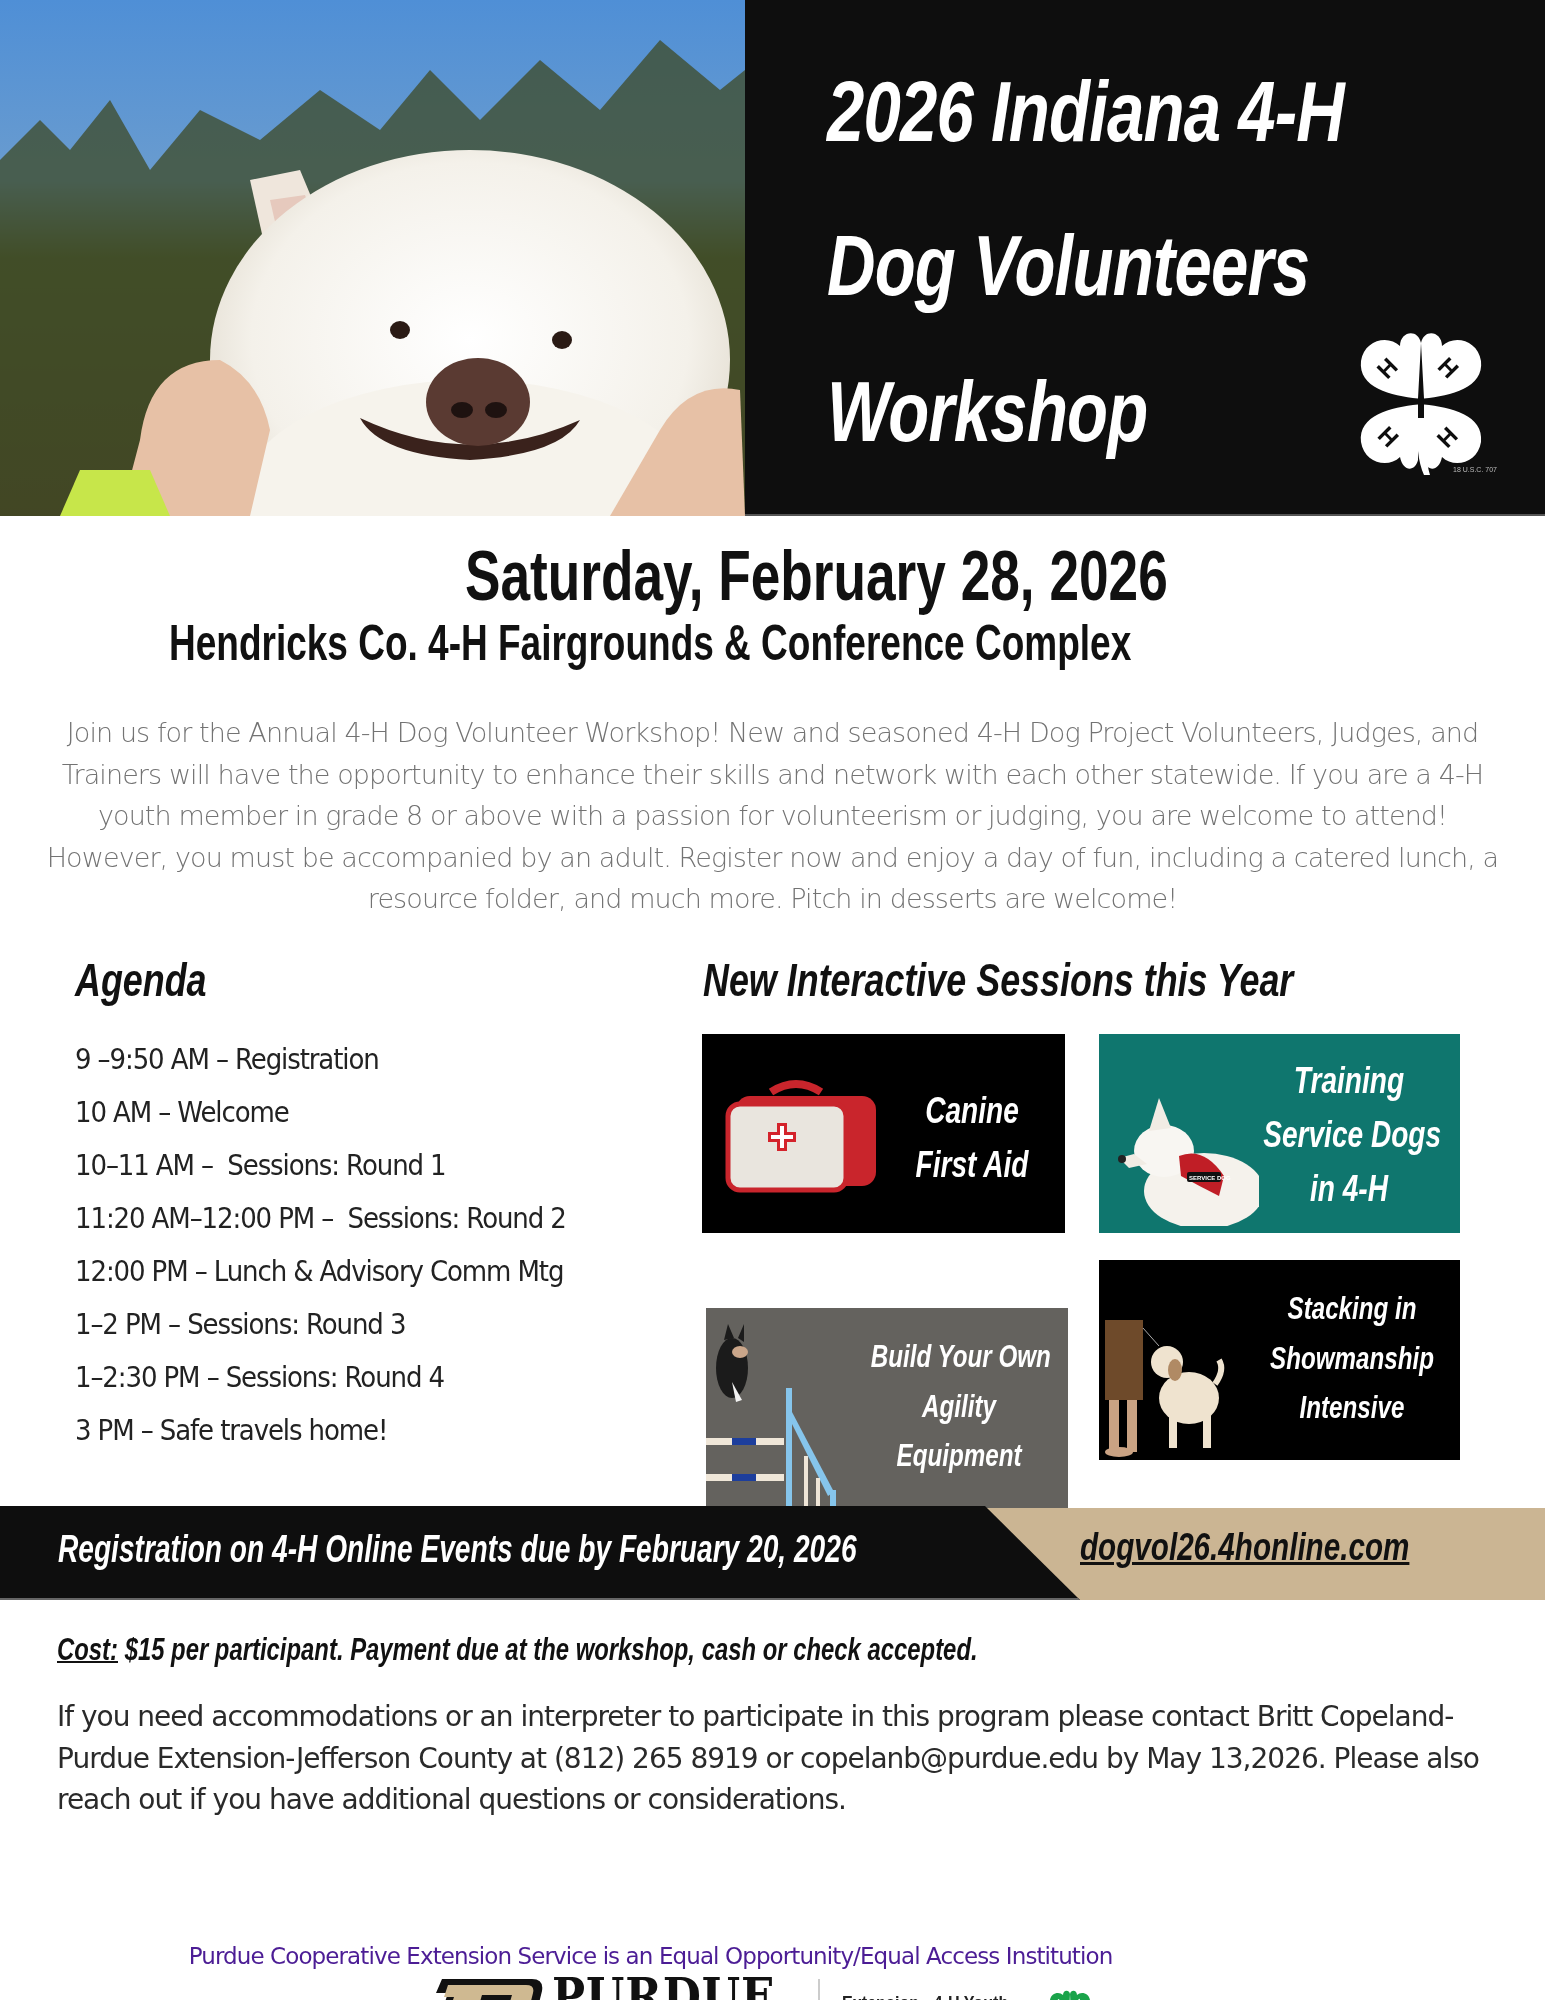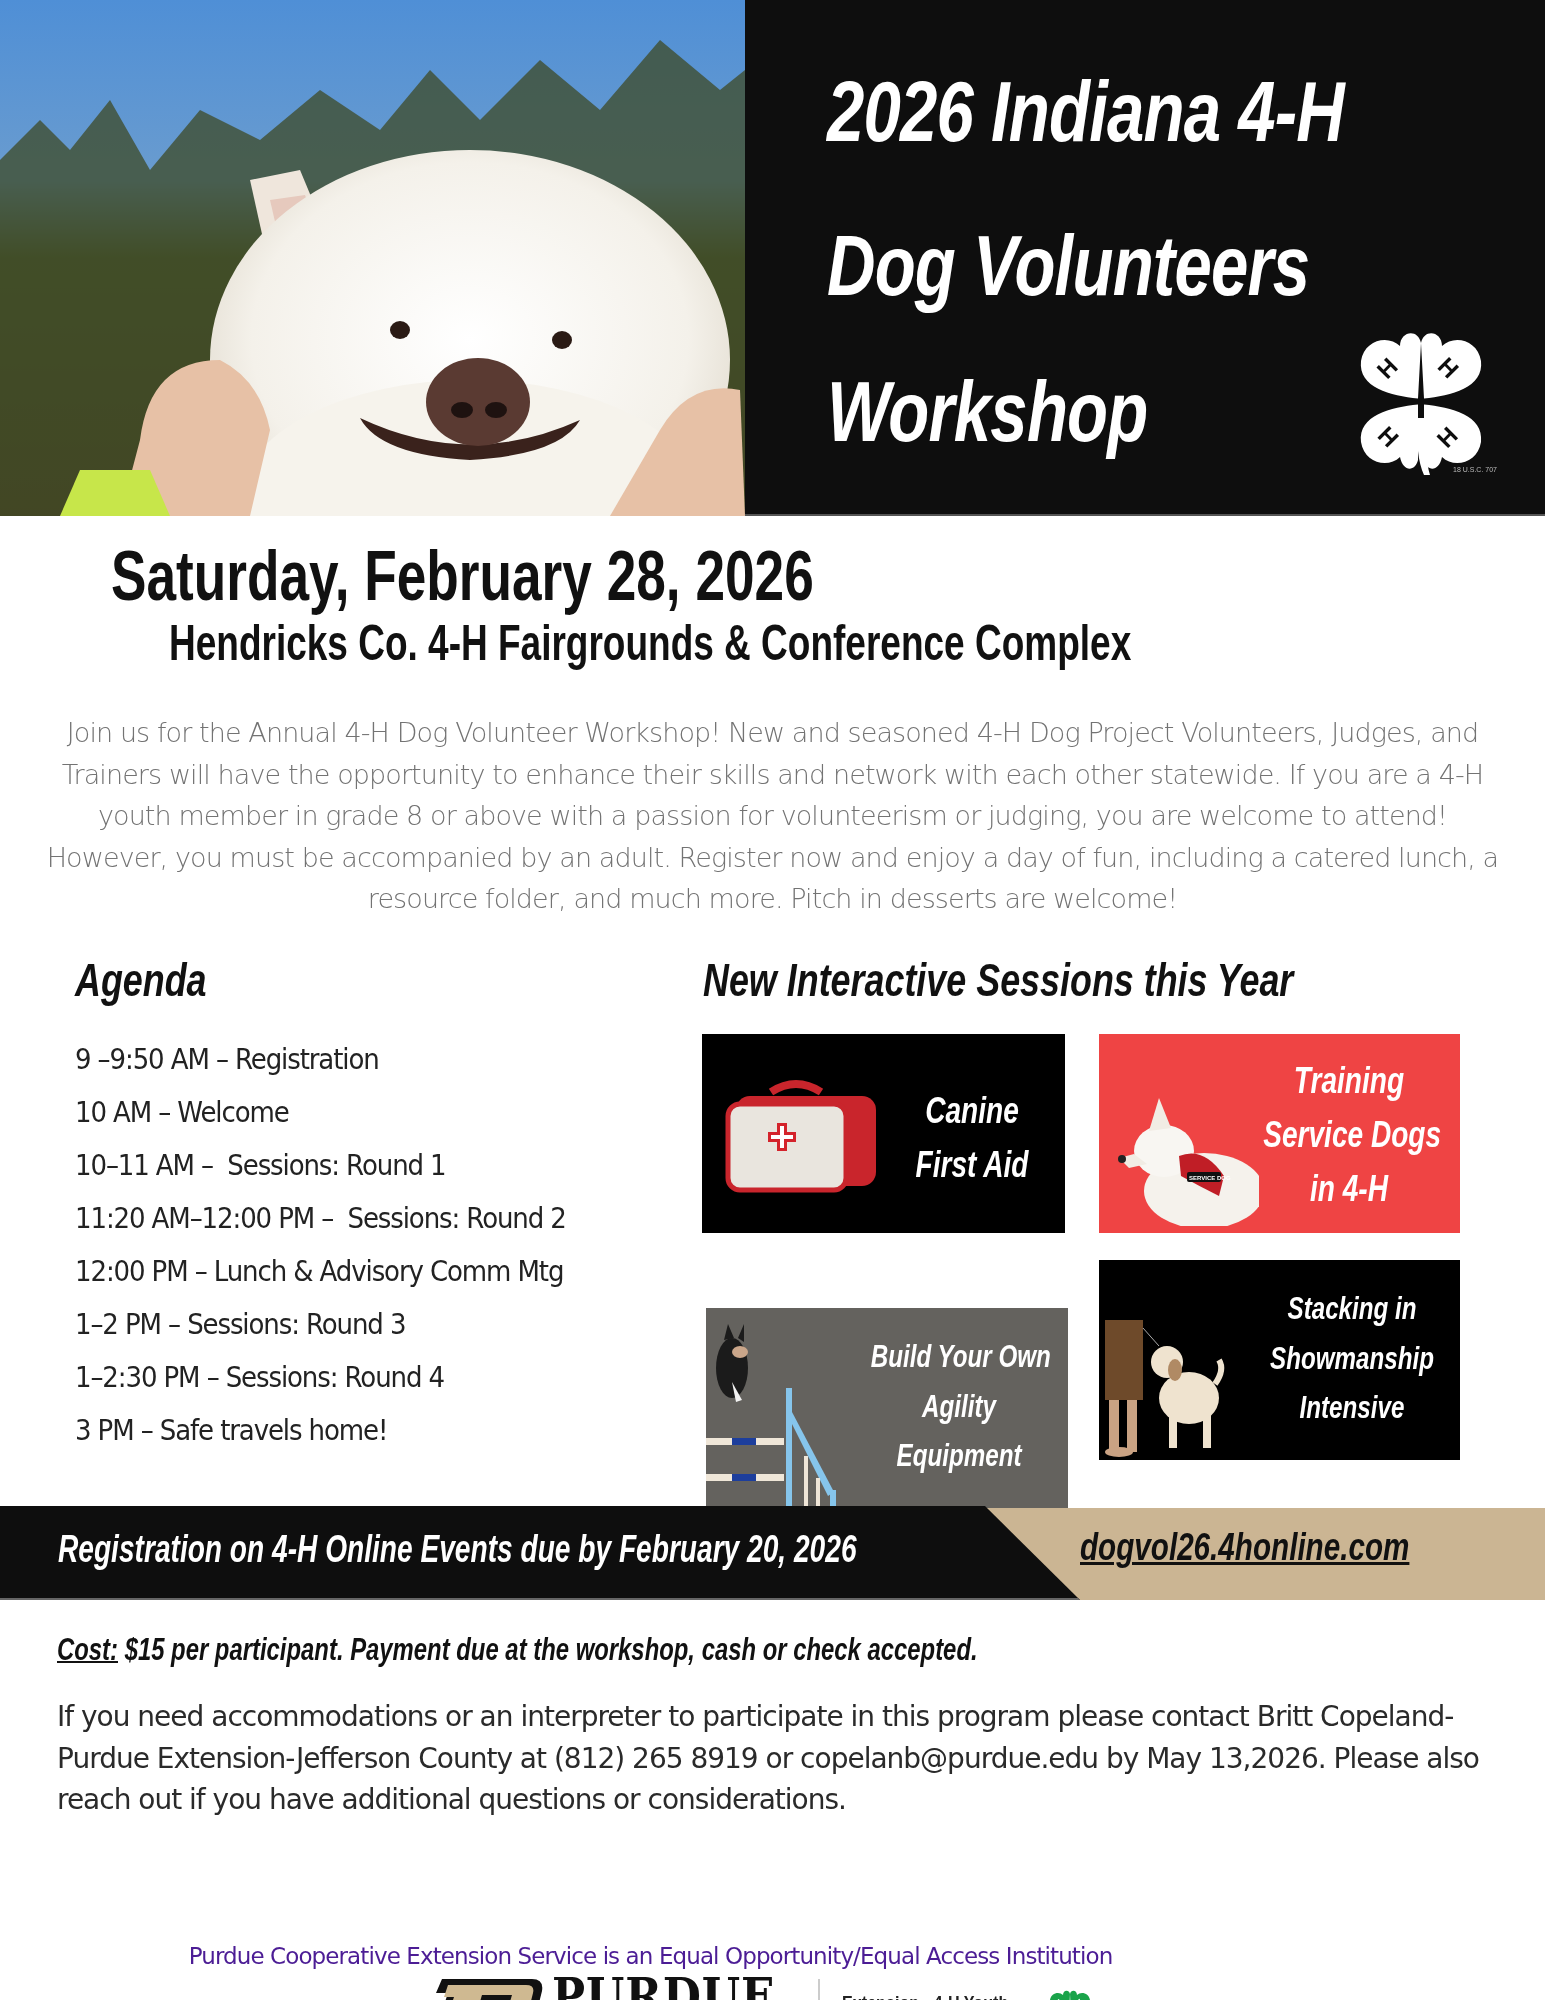--- a/index.html
+++ b/index.html
@@ -14,21 +14,21 @@
   .hero-title { position: absolute; left: 82px; color: #fff; font-family: "Liberation Sans", sans-serif;
     font-weight: 700; font-style: italic; font-size: 86px; letter-spacing: -1px; white-space: nowrap;
     transform: scaleX(0.78); transform-origin: left top; line-height: 1; }
   .hero-title.l1 { top: 68px; }
   .hero-title.l2 { top: 222px; }
   .hero-title.l3 { top: 368px; }
   .clover-big { position: absolute; left: 600px; top: 328px; width: 152px; height: 150px; }
   .usc { position: absolute; left: 708px; top: 466px; color: #bbb; font-size: 7px; font-family: "Liberation Sans", sans-serif; }
 
   
-  .center-wrap { position: absolute; left: 0; width: 1279px; text-align: left; }
+  .center-wrap { position: absolute; left: 0; width: 1279px; text-align: right; }
   .date-line { top: 536px; }
   .venue-line { top: 614px; }
   .headline-text { display: inline-block; font-family: "Liberation Sans", sans-serif; font-weight: 700; white-space: nowrap; transform-origin: center top; }
   .date-line .headline-text { font-size: 70px; transform: scaleX(0.76); }
   .venue-line .headline-text { font-size: 50px; transform: scaleX(0.74); }
 
   .intro { position: absolute; left: 40px; top: 712px; width: 1465px; text-align: center; font-size: 27px;
     line-height: 41.6px; color: #737373; font-family: "DejaVu Sans", sans-serif; font-weight: 300;
     letter-spacing: -0.9px; }
 
@@ -37,21 +37,21 @@
     font-style: italic; font-size: 46px; transform: scaleX(0.78); transform-origin: left top; white-space: nowrap; }
   .agenda-list { position: absolute; left: 75px; top: 1033px; list-style: none; }
   .agenda-list li { font-size: 28px; line-height: 53px; color: #222; font-family: "DejaVu Sans", sans-serif;
     letter-spacing: -1.2px; white-space: pre; transform: scaleX(0.93); transform-origin: left center; }
 
   
   .sessions-title { position: absolute; left: 703px; top: 953px; font-family: "Liberation Sans", sans-serif; font-weight: 700;
     font-style: italic; font-size: 46px; transform: scaleX(0.78); transform-origin: left top; white-space: nowrap; }
   .card { position: absolute; overflow: hidden; }
   .card-1 { left: 702px; top: 1034px; width: 363px; height: 199px; background: #000; }
-  .card-2 { left: 1099px; top: 1034px; width: 361px; height: 199px; background: #ef4444; }
+  .card-2 { left: 1099px; top: 1034px; width: 361px; height: 199px; background: #0f766e; }
   .card-3 { left: 706px; top: 1260px; width: 362px; height: 200px; background: #64625e; margin-top: 48px; }
   .card-4 { left: 1099px; top: 1260px; width: 361px; height: 200px; background: #000; padding-left: 39px; }
   .card-label { position: absolute; color: #fff; font-family: "Liberation Sans", sans-serif; font-weight: 700;
     font-style: italic; text-align: center; white-space: nowrap; line-height: 1.45; }
   .card-label span { display: block; transform: scaleX(0.78); }
   .card-1 .card-label { left: 180px; top: 50px; width: 180px; font-size: 36px; line-height: 1.5; }
   .card-2 .card-label { left: 140px; top: 20px; width: 220px; font-size: 36px; color: #fff; line-height: 1.5; }
   .card-3 .card-label { left: 140px; top: 24px; width: 226px; font-size: 31px; line-height: 1.6; }
   .card-4 .card-label { left: 140px; top: 24px; width: 226px; font-size: 31px; line-height: 1.6; }
   .card svg { position: absolute; }

